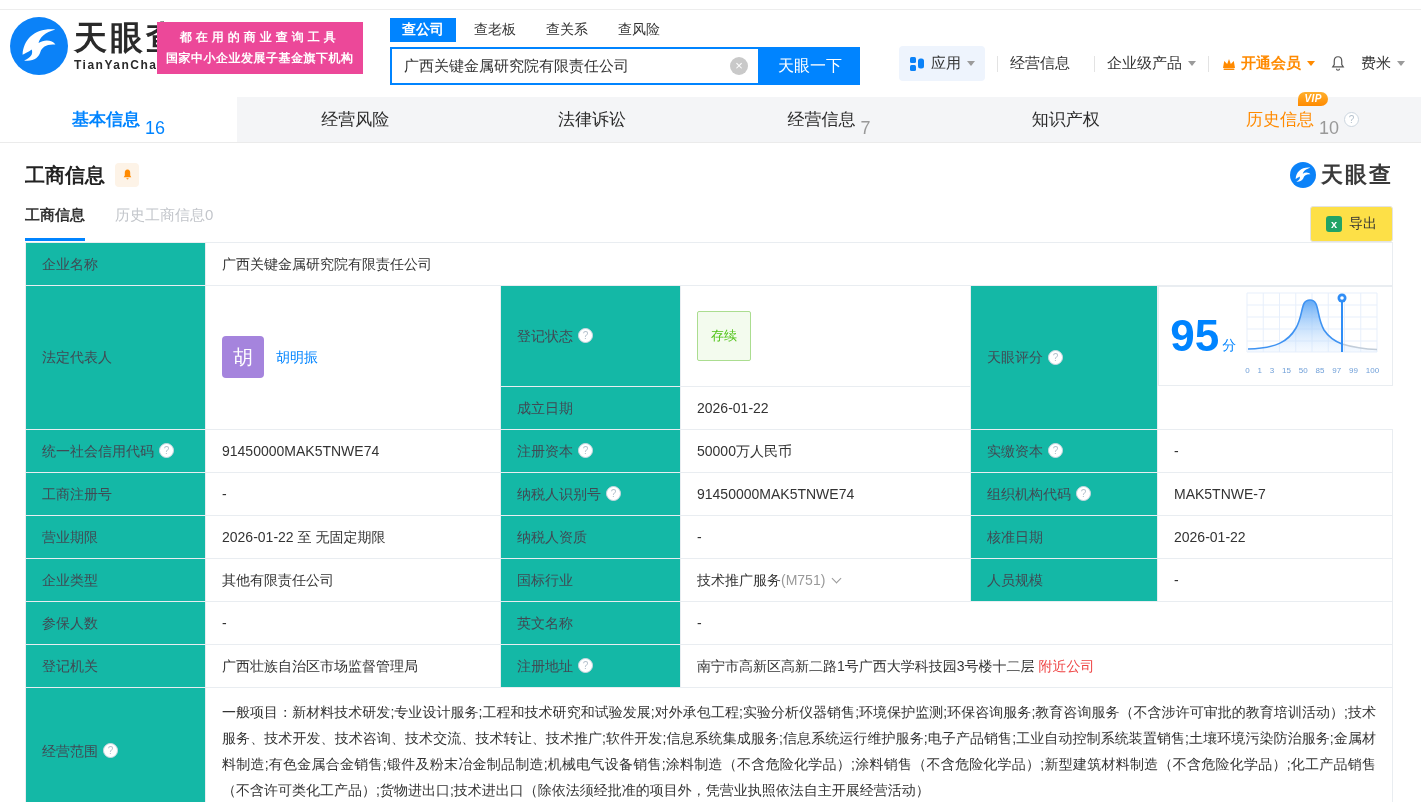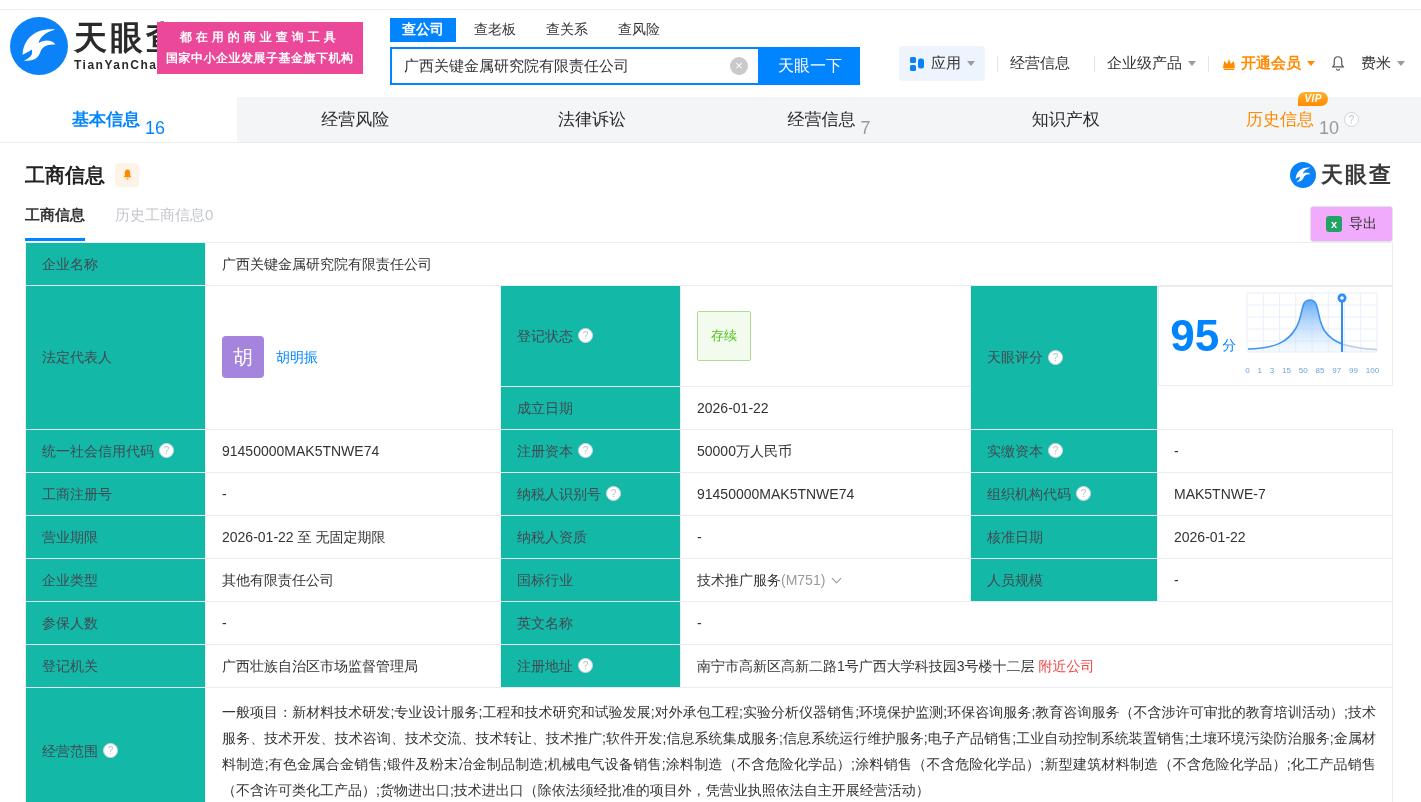--- a/index.html
+++ b/index.html
@@ -72,21 +72,21 @@
   .bell-badge { width:24px; height:24px; background:#fdf3e7; border-radius:4px; margin-left:10px;
     display:flex; align-items:center; justify-content:center; cursor:pointer;}
   .watermark { display:flex; align-items:center; }
   .watermark-text { font-size:22px; font-weight:bold; color:#3a3a3a; margin-left:5px; letter-spacing:2px;}
 
   .subtab-row { margin-top:16px; display:flex; justify-content:space-between; align-items:flex-start;}
   .subtabs { display:flex; }
   .subtab { font-size:15px; margin-right:30px; padding-bottom:13px; cursor:pointer; color:#c3c6cb;}
   .subtab.active { color:#333; border-bottom:3px solid #0084ff; font-weight:bold;}
   .export-btn { display:flex; align-items:center; border:1px solid #e3e3e3; border-radius:3px;
-    background:#f0abfc; padding:8px 15px; font-size:14px; color:#333; cursor:pointer;
+    background:#fde047; padding:8px 15px; font-size:14px; color:#333; cursor:pointer;
     font-family:"Liberation Sans","DejaVu Sans",sans-serif;}
   .excel-icon { width:16px; height:16px; background:#21a366; border-radius:3px; color:#fff;
     font-size:11px; font-weight:bold; line-height:16px; text-align:center; margin-right:7px;}
   .excel-icon::before { content:"x"; }
 
   
   .info-table { width:100%; border-collapse:collapse; table-layout:fixed; margin-top:0; }
   .info-table td { border:1px solid #e9edf1; padding:11px 16px; font-size:14px; color:#333;
     vertical-align:middle; line-height:20px; }
   .info-table td.lbl { background:#14b8a6; color:#404a54; }

